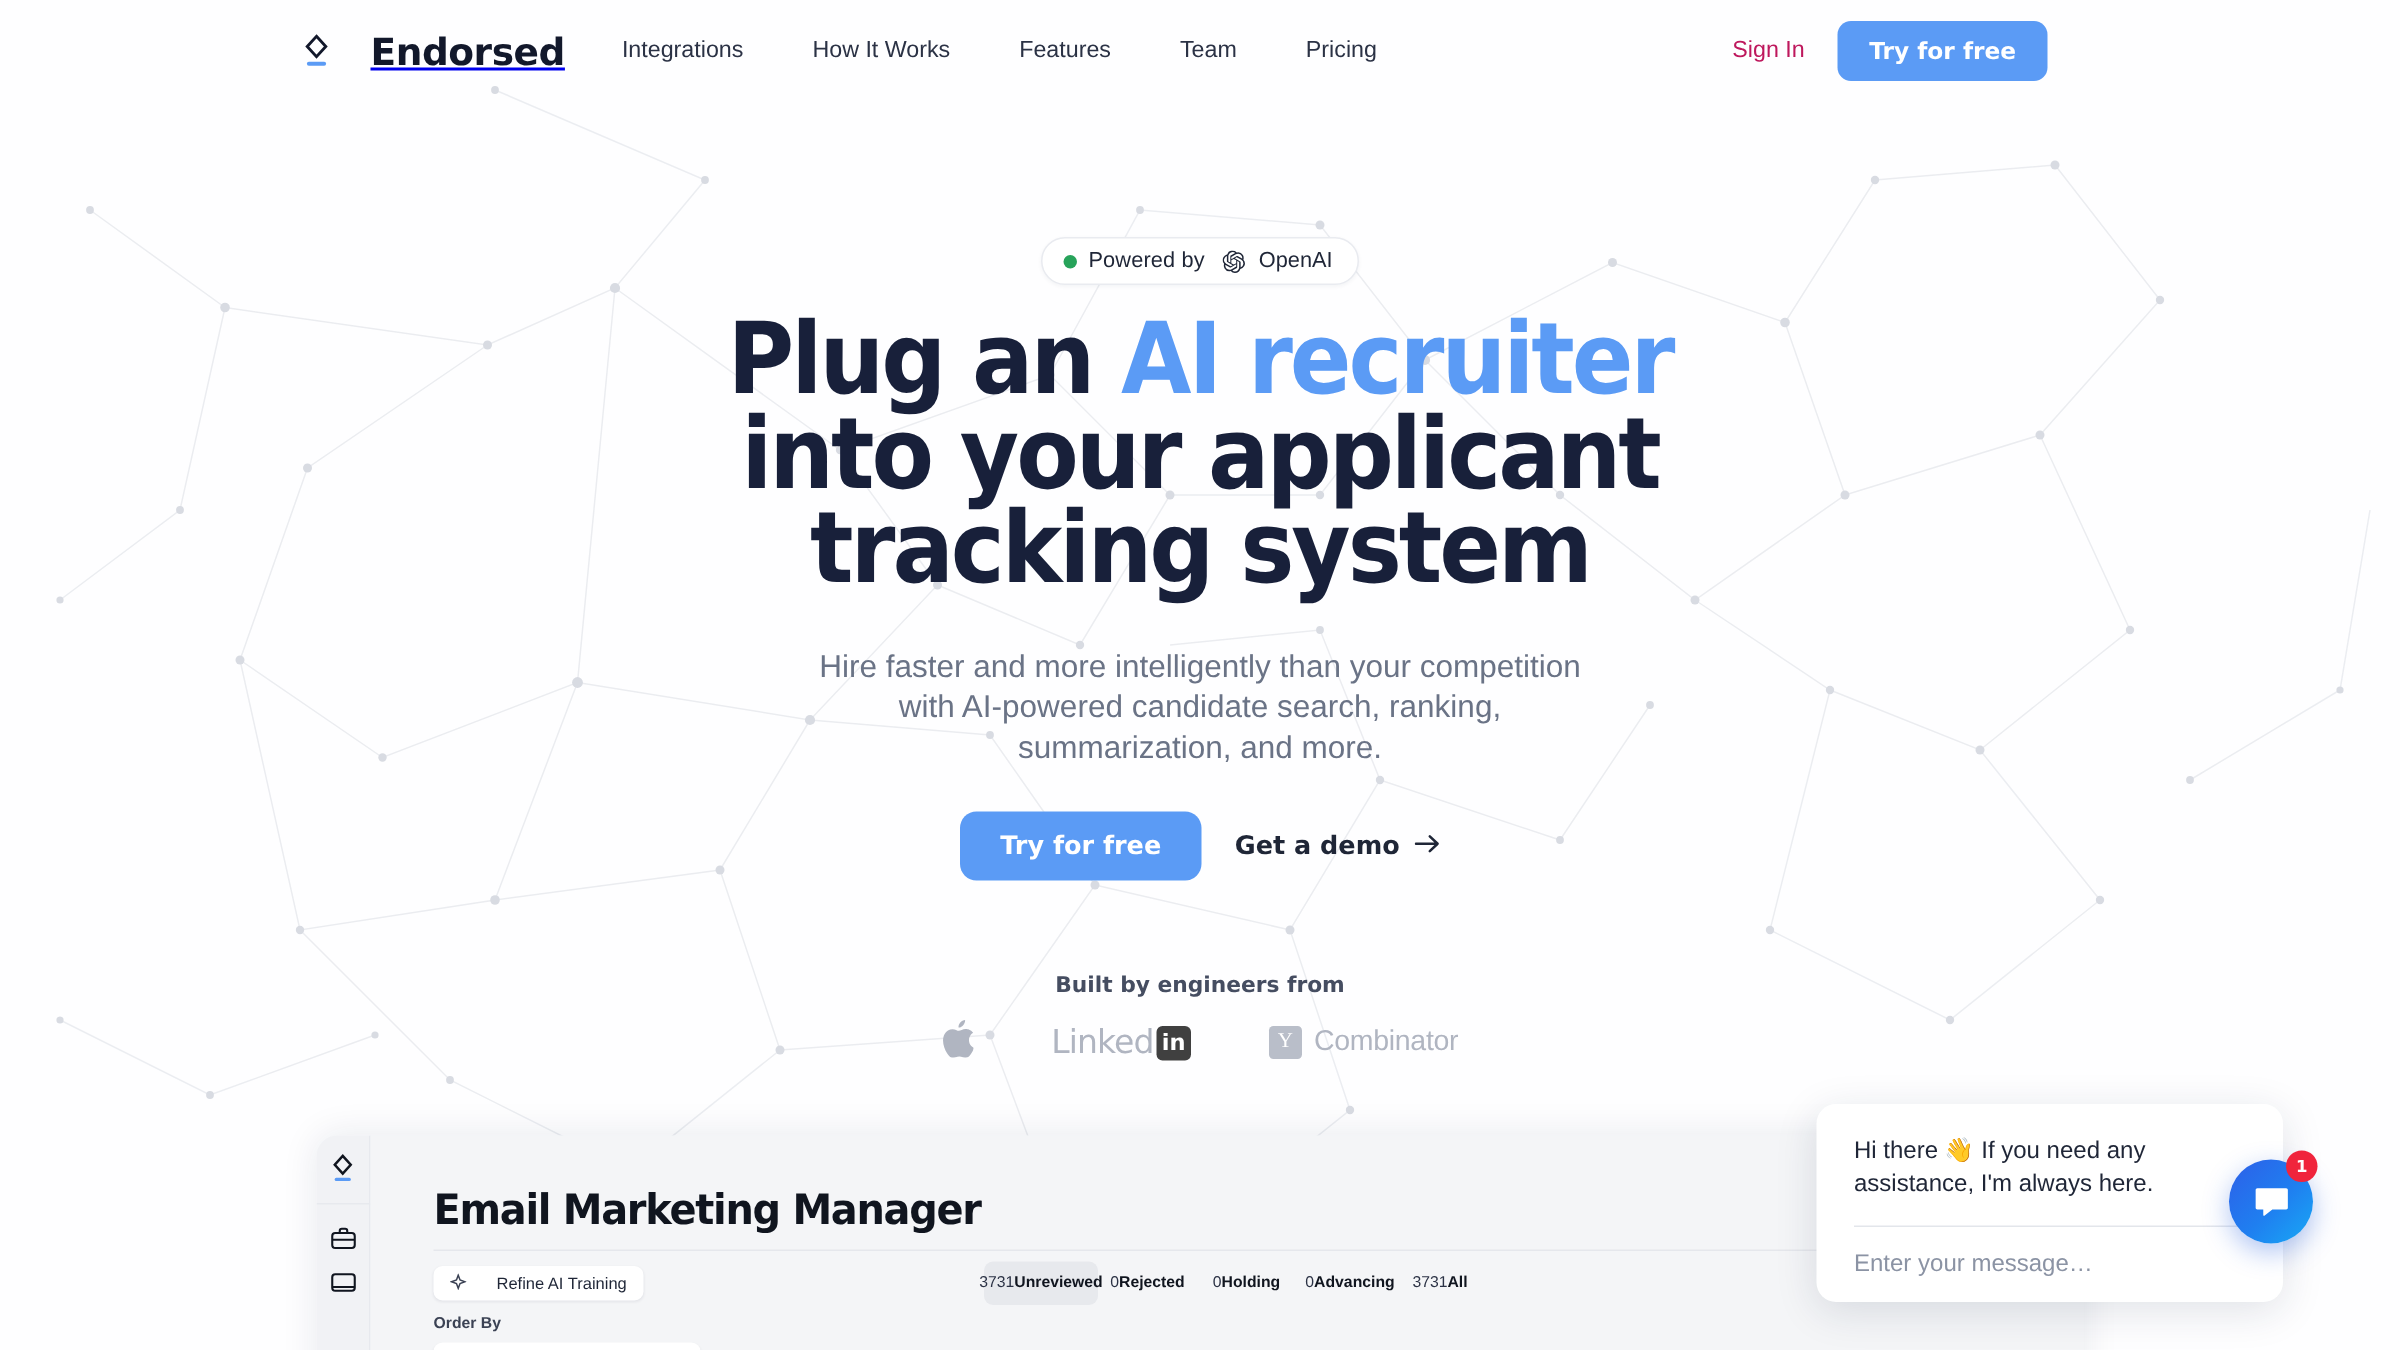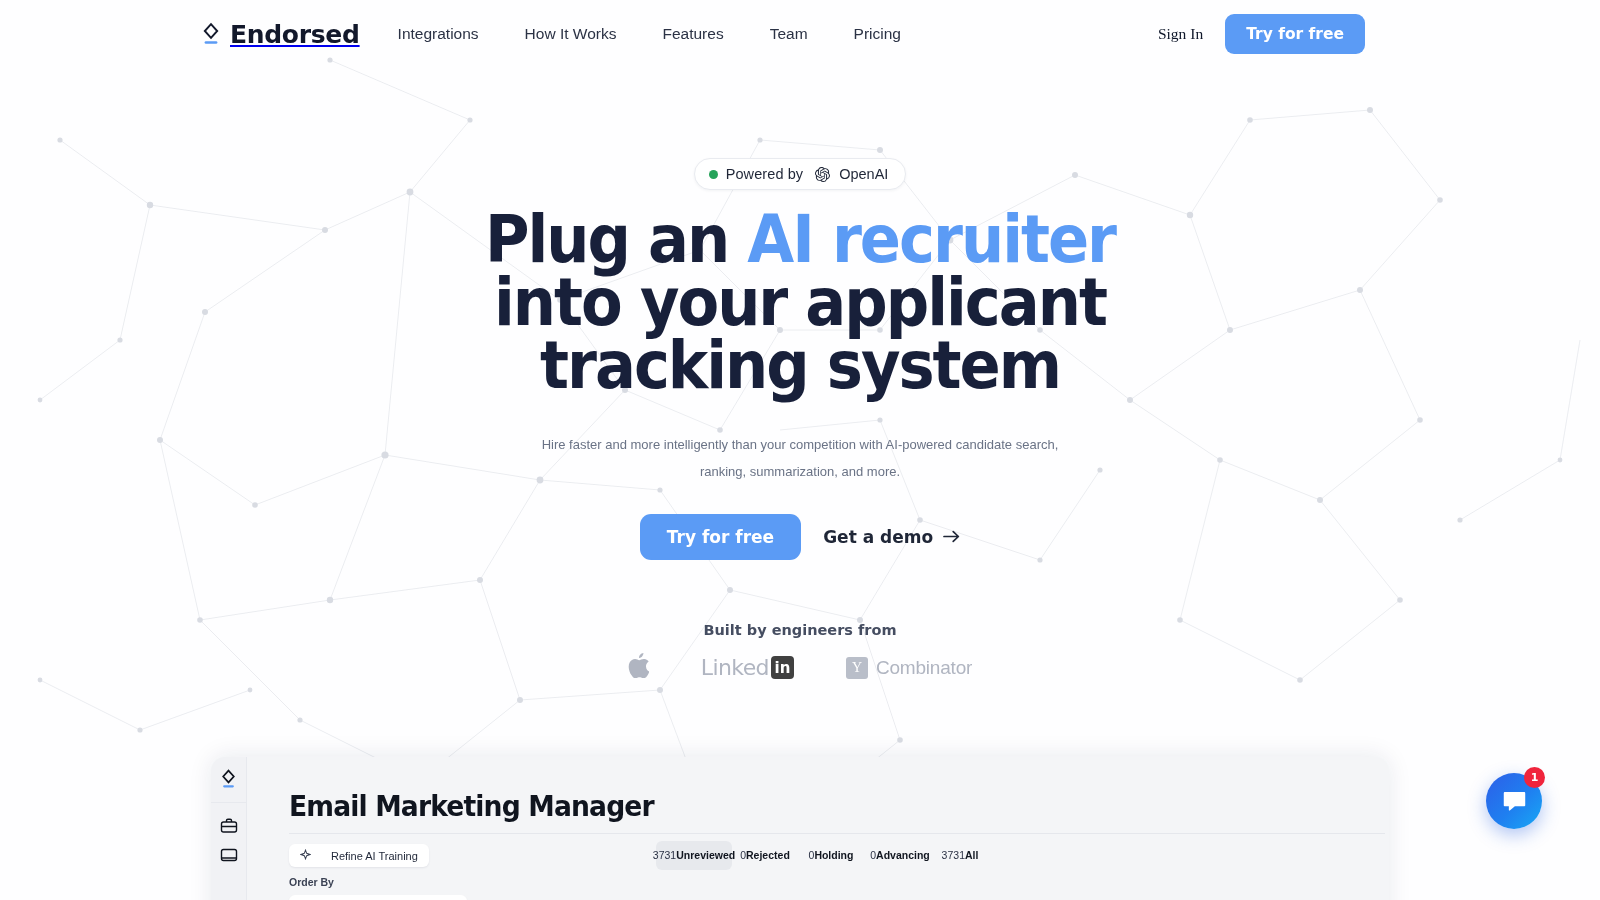--- a/index.html
+++ b/index.html
@@ -13,34 +13,34 @@
   .page { position: relative; width: 1600px; height: 900px; background: #fefeff; overflow: hidden; }
 
   
   .bg-net { position: absolute; inset: 0; width: 1600px; height: 900px; pointer-events: none; z-index: 0; }
 
   
   .header {
     position: absolute; top: 0; left: 0; width: 1600px; height: 68px;
     display: flex; align-items: center; z-index: 30;
   }
-  .brand { display: flex; align-items: center; gap: 9px; margin-left: 201px; }
+  .brand { display: flex; align-items: center; gap: 26px; margin-left: 201px; }
   .brand-mark { position: relative; width: 20px; height: 26px; display: block; }
   .brand-name {
     font-size: 25px; font-weight: 700; color: #12182b; letter-spacing: -0.3px;
     font-family: "DejaVu Sans", sans-serif;
   }
   .nav { display: flex; align-items: center; gap: 0; margin-left: 38px; }
   .nav a {
     font-size: 15.5px; color: #2b3245; text-decoration: none; padding: 0 23px;
     white-space: nowrap; line-height: 20px;
   }
   .nav a:first-child { padding-left: 0; }
   .header-right { margin-left: auto; display: flex; align-items: center; margin-right: 235px; }
-  .signin { font-size: 15.5px; color: #0f172a; text-decoration: none; margin-right: 22px; font-family: Liberation Serif, serif; }
+  .signin { font-size: 15.5px; color: #be185d; text-decoration: none; margin-right: 22px; }
   .btn-primary {
     background: #5b9bf5; color: #fff; border: none; border-radius: 9px;
     font-size: 15.5px; font-weight: 700; padding: 0 21px; height: 40px;
     font-family: "DejaVu Sans", sans-serif; cursor: pointer; white-space: nowrap;
   }
 
   
   .hero { position: absolute; top: 0; left: 0; width: 1600px; z-index: 10; text-align: center; }
 
   .badge {
@@ -60,21 +60,21 @@
     font-family: "DejaVu Sans", sans-serif;
     font-size: 66px; line-height: 63px; font-weight: 700;
     letter-spacing: -2.2px;
     color: #18203a;
     transform: scaleX(0.92);
   }
   .headline .accent { color: #5b9bf5; }
 
   .subhead {
     margin: 34px auto 0; width: 520px;
-    font-size: 13px; line-height: 27px; color: #6a7386;
+    font-size: 21px; line-height: 27px; color: #6a7386;
   }
 
   .cta-row { margin-top: 29px; display: flex; justify-content: center; align-items: center; gap: 22px; }
   .cta-primary {
     background: #5b9bf5; color: #fff; border: none; border-radius: 11px;
     font-size: 17px; font-weight: 700; height: 46px; padding: 0 27px;
     font-family: "DejaVu Sans", sans-serif; cursor: pointer;
   }
   .cta-secondary {
     display: inline-flex; align-items: center; gap: 10px;
@@ -407,20 +407,25 @@
         </div>
         <div class="tab" style="width:48px">
           <span class="tab-count">3731</span>
           <span class="tab-label">All</span>
         </div>
       </div>
 
     </div>
   </div>
 
+  <div class="chat-card">
+    <div class="chat-greeting">Hi there 👋 If you need any assistance, I'm always here.</div>
+    <div class="chat-line"></div>
+    <input class="chat-input" type="text" placeholder="Enter your message…" style="">
+  </div>
 
   <button class="chat-fab">
     <svg width="25" height="23" viewBox="0 0 26 24" fill="#ffffff">
       <path d="M3 2.2h20c.7 0 1.2.5 1.2 1.2v12.4c0 .7-.5 1.2-1.2 1.2h-9.6l-5.3 4.3a.6.6 0 0 1-1-.5v-3.8H3c-.7 0-1.2-.5-1.2-1.2V3.4c0-.7.5-1.2 1.2-1.2Z"></path>
     </svg>
   </button>
   <div class="chat-badge">1</div>
 
 </div>
 

